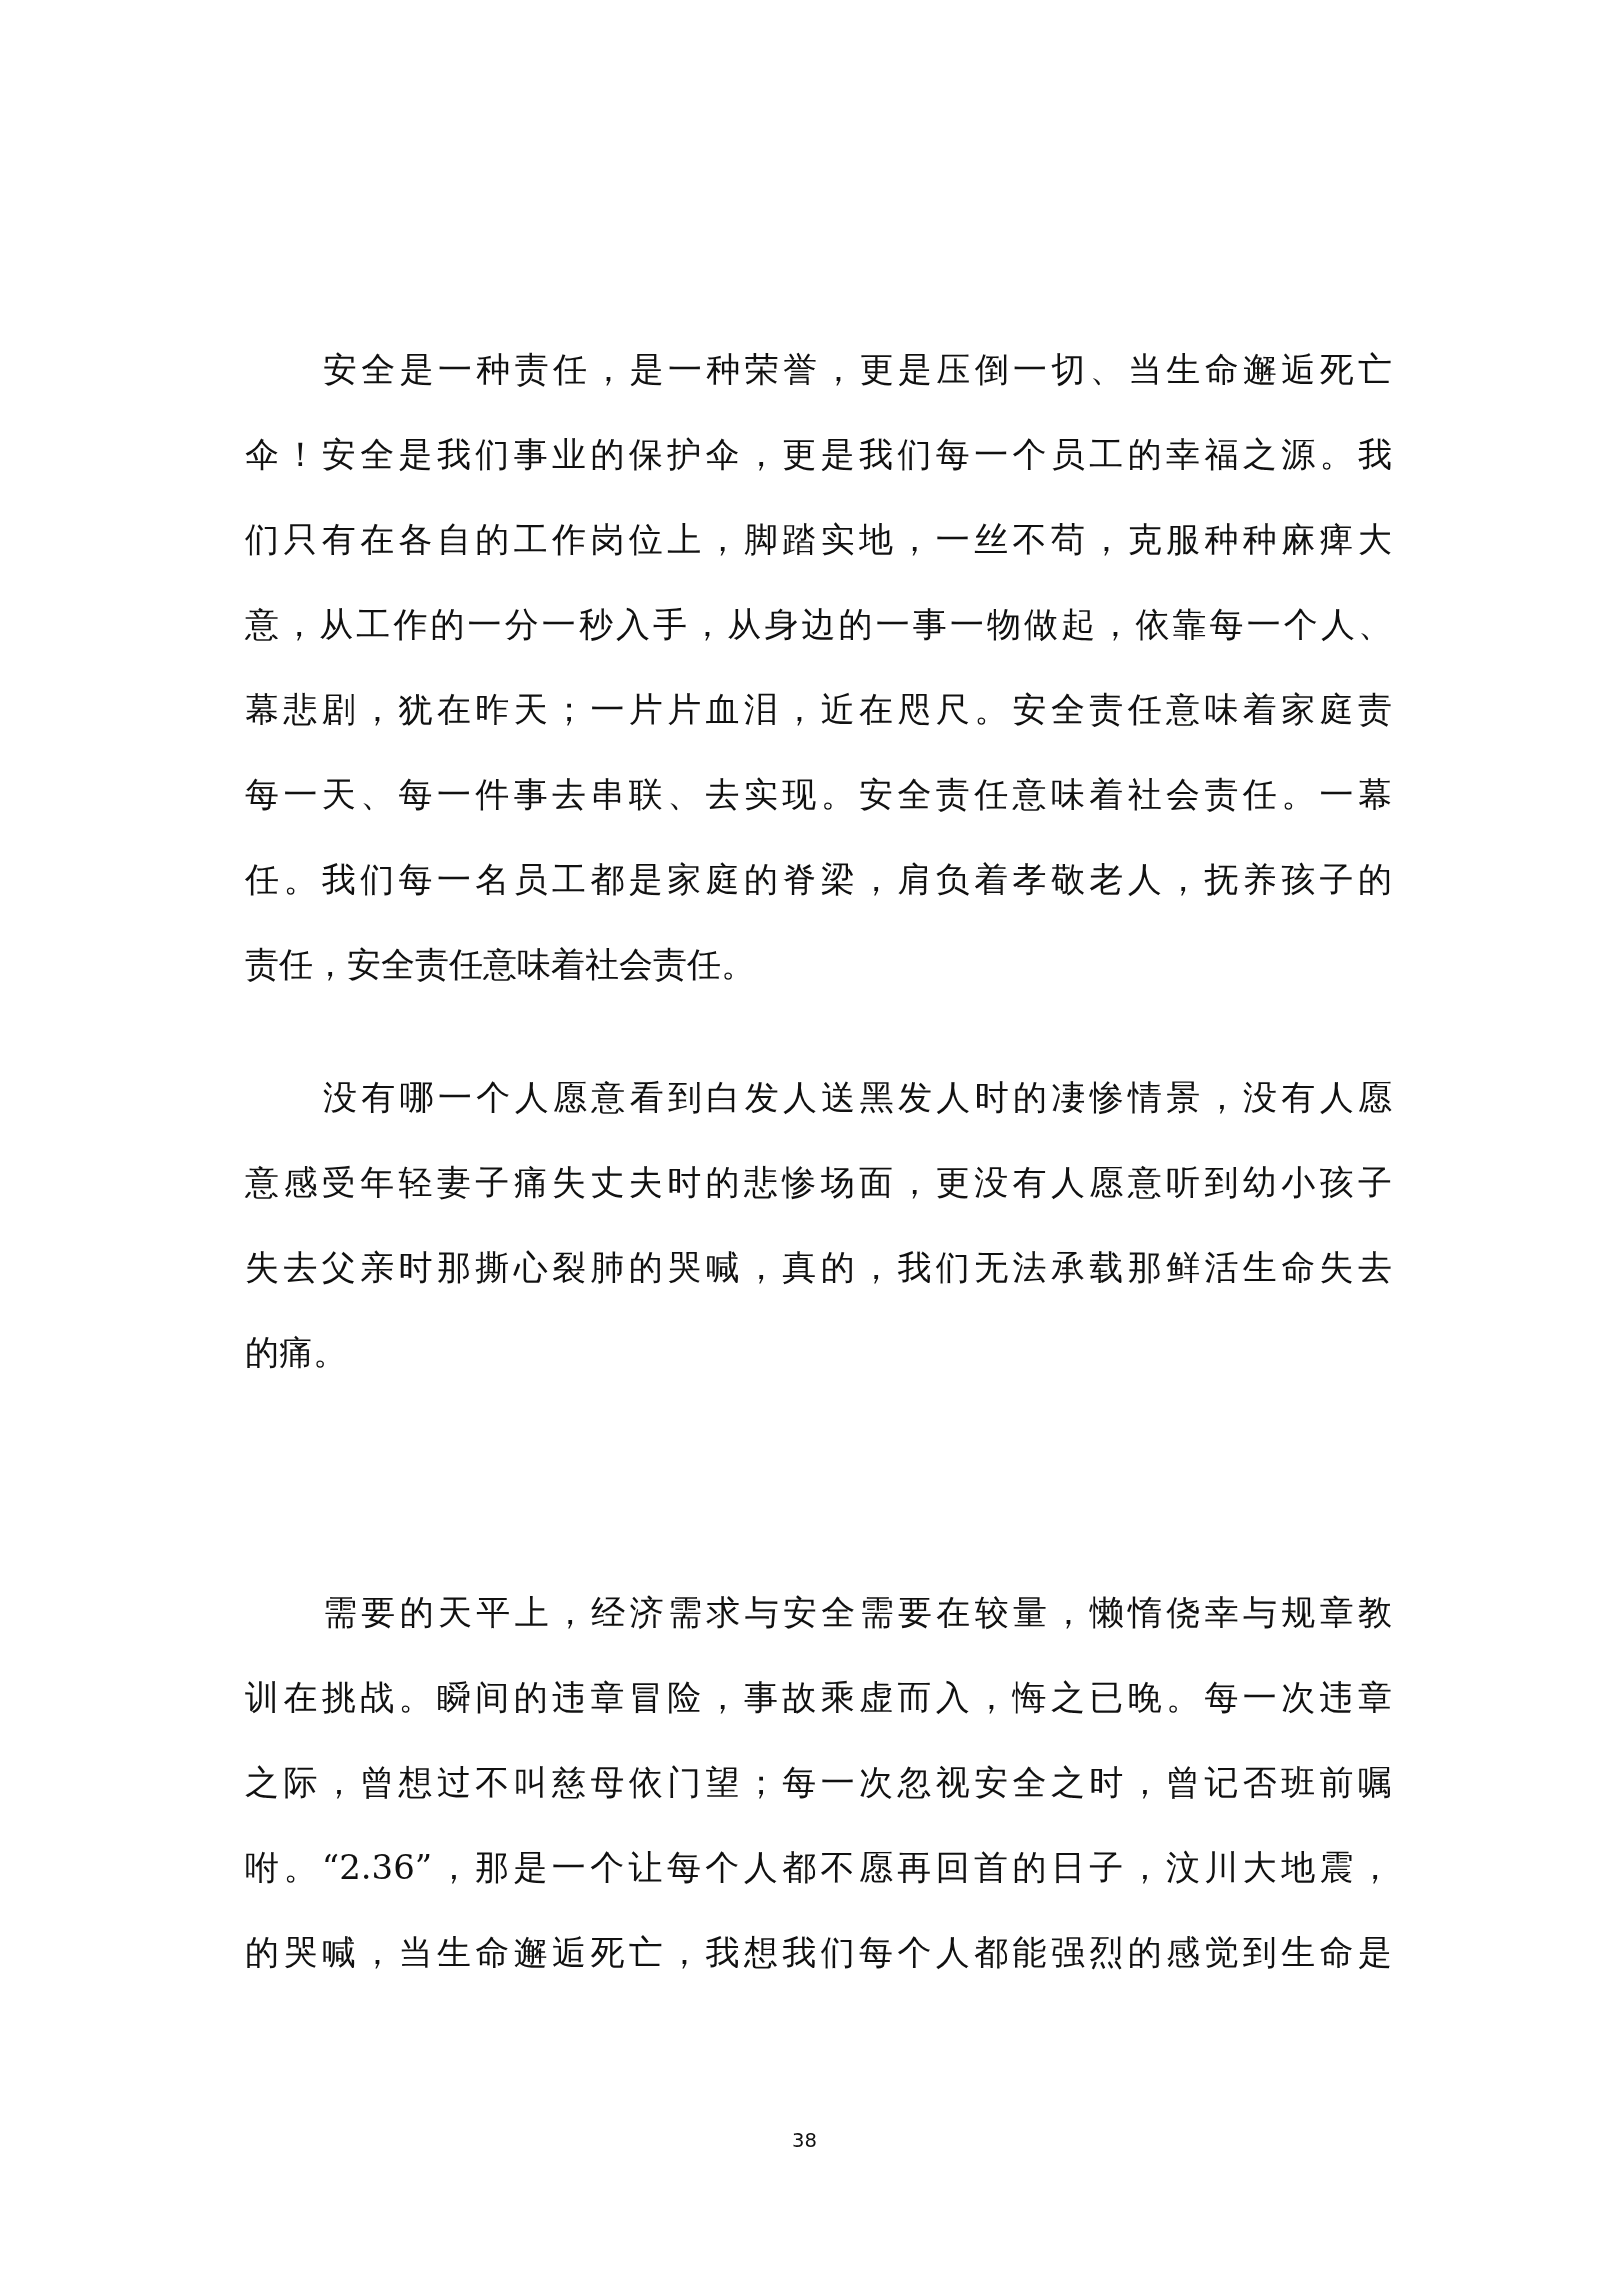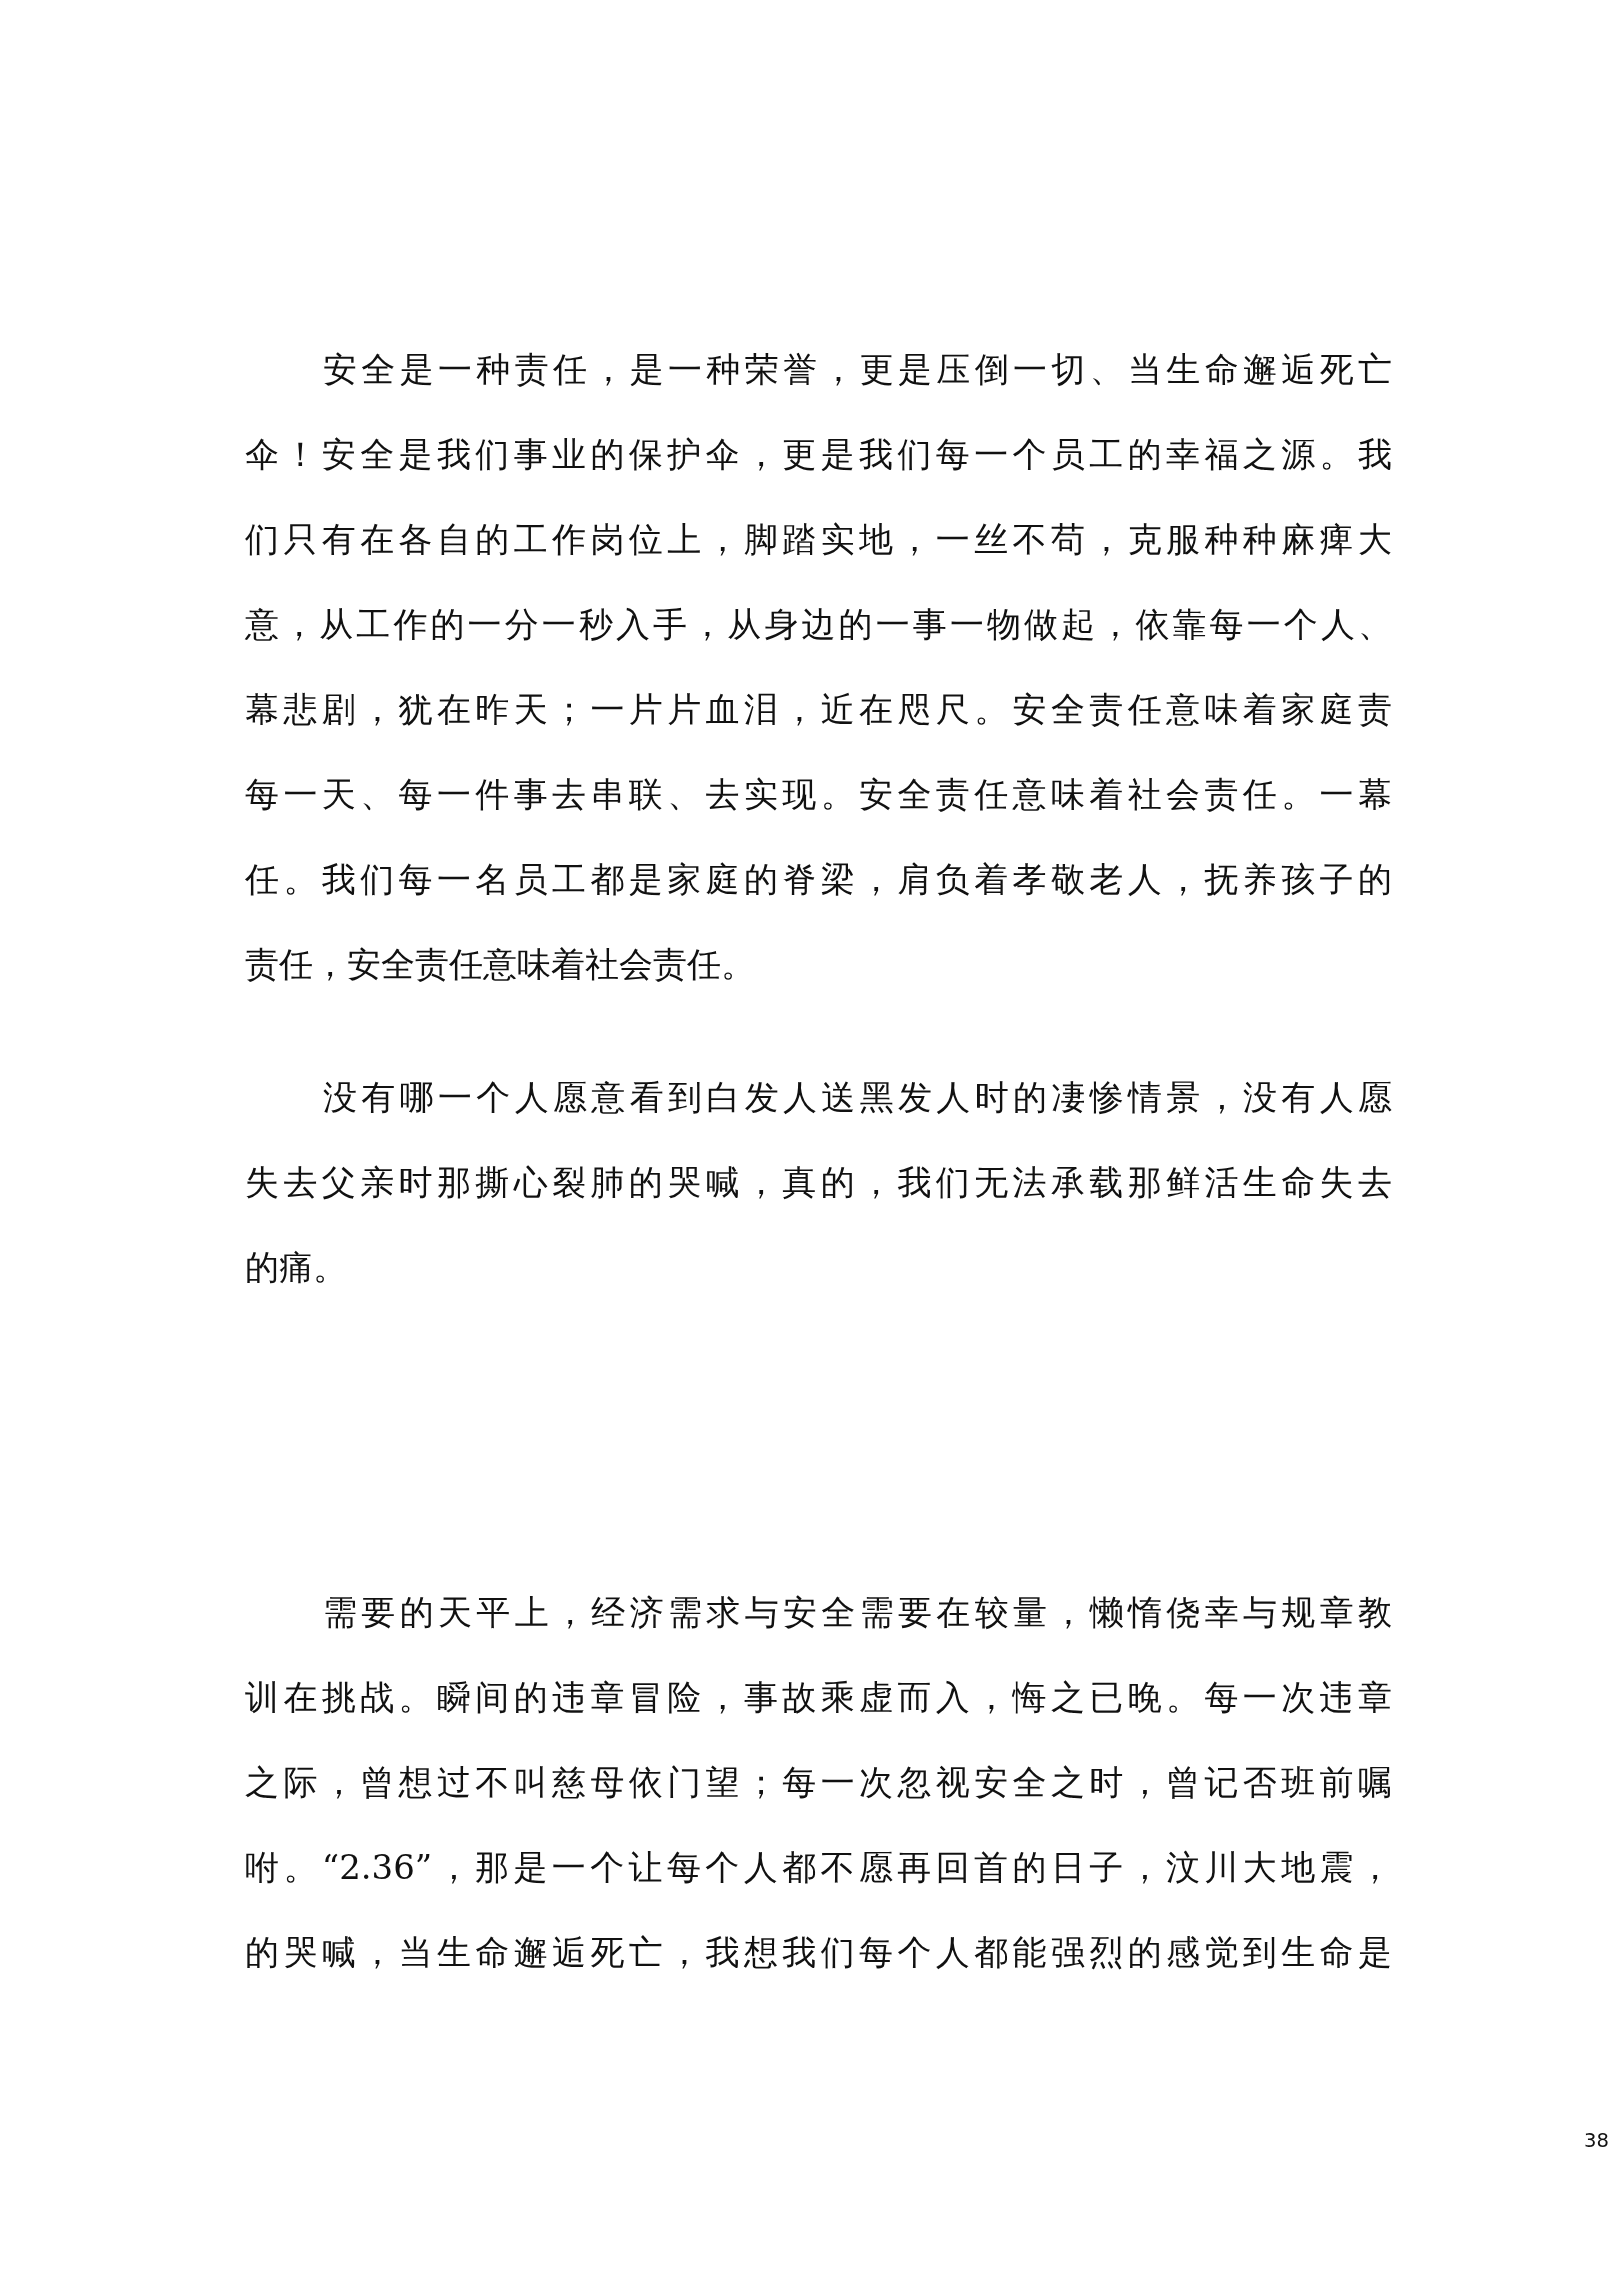--- a/index.html
+++ b/index.html
@@ -3,39 +3,40 @@
 <meta charset="utf-8">
 <style>
   html, body { margin: 0; padding: 0; background: #ffffff; }
   body { width: 1621px; height: 2293px; position: relative; overflow: hidden;
          font-family: "DejaVu Serif", "Liberation Serif", serif; color: #111; }
   .para { position: absolute; left: 245px; width: 1147px; }
   .line { height: 85px; line-height: 85px; font-size: 34px; white-space: nowrap;
           text-align: justify; text-align-last: justify; letter-spacing: 0; }
   .line.last { text-align-last: left; }
   .line.first { padding-left: 78px; }
-  .pagenum { position: absolute; left: 0; width: 1609px; top: 2129px; text-align: right;
+  .pagenum { position: absolute; left: 0; width: 1609px; top: 2129px; text-align: center;
              font-family: "DejaVu Sans", "Liberation Sans", sans-serif; font-size: 19.6px; color: #111; }
 </style>
 </head>
 <body>
 
 <div class="para" style="top:327px;">
   <div class="line first">安全是一种责任，是一种荣誉，更是压倒一切、当生命邂逅死亡</div>
   <div class="line">伞！安全是我们事业的保护伞，更是我们每一个员工的幸福之源。我</div>
   <div class="line">们只有在各自的工作岗位上，脚踏实地，一丝不苟，克服种种麻痺大</div>
   <div class="line">意，从工作的一分一秒入手，从身边的一事一物做起，依靠每一个人、</div>
   <div class="line">幕悲剧，犹在昨天；一片片血泪，近在咫尺。安全责任意味着家庭责</div>
   <div class="line">每一天、每一件事去串联、去实现。安全责任意味着社会责任。一幕</div>
   <div class="line">任。我们每一名员工都是家庭的脊梁，肩负着孝敬老人，抚养孩子的</div>
   <div class="line last">责任，安全责任意味着社会责任。</div>
 </div>
 
 <div class="para" style="top:1055px;">
   <div class="line first">没有哪一个人愿意看到白发人送黑发人时的凄惨情景，没有人愿</div>
+  <div class="line">意感受年轻妻子痛失丈夫时的悲惨场面，更没有人愿意听到幼小孩子</div>
   <div class="line">失去父亲时那撕心裂肺的哭喊，真的，我们无法承载那鲜活生命失去</div>
   <div class="line last">的痛。</div>
 </div>
 
 <div class="para" style="top:1570px;">
   <div class="line first">需要的天平上，经济需求与安全需要在较量，懒惰侥幸与规章教</div>
   <div class="line">训在挑战。瞬间的违章冒险，事故乘虚而入，悔之已晚。每一次违章</div>
   <div class="line">之际，曾想过不叫慈母依门望；每一次忽视安全之时，曾记否班前嘱</div>
   <div class="line">咐。“2.36”，那是一个让每个人都不愿再回首的日子，汶川大地震，</div>
   <div class="line">的哭喊，当生命邂逅死亡，我想我们每个人都能强烈的感觉到生命是</div>

